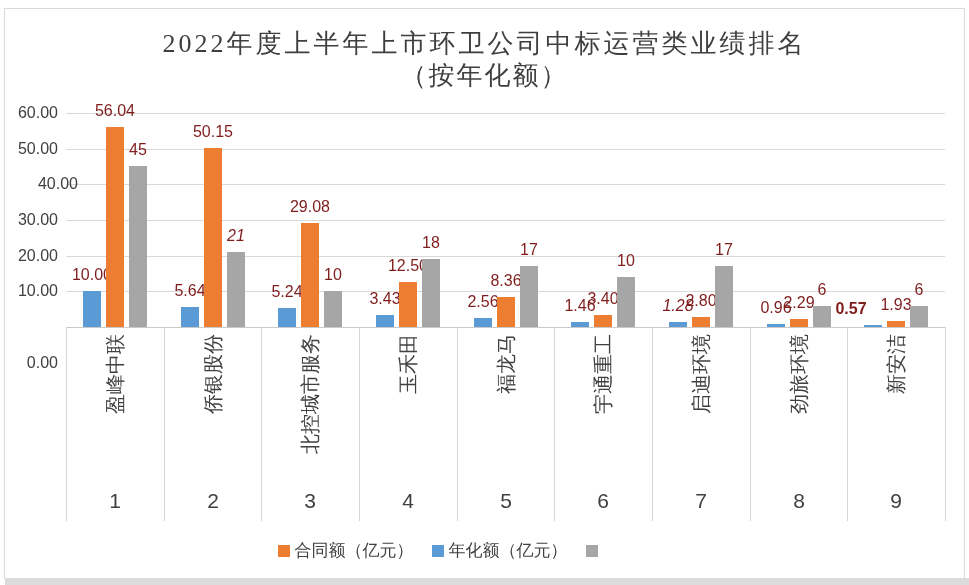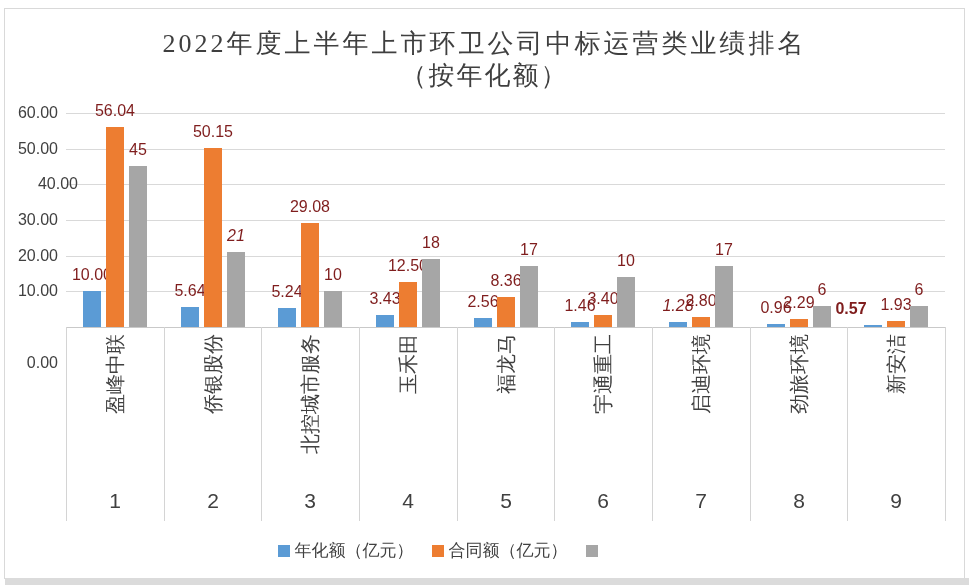--- a/index.html
+++ b/index.html
@@ -130,25 +130,25 @@
     <div class="bar" style="left: 887px; top: 321px; width: 18px; height: 6px; background: rgb(237, 125, 49);"></div>
     <div class="dlabel" style="left: 864px; top: 297px;">1.93</div>
     <div class="bar" style="left: 910px; top: 306px; width: 18px; height: 21px; background: rgb(166, 166, 166);"></div>
     <div class="dlabel" style="left: 887px; top: 282px;">6</div>
     <div class="cat" style="left: 821px; top: 396px;">新安洁</div>
     <div class="rank" style="left: 856px; top: 488px;">9</div>
   </div>
 
 <div class="legend" id="legend">
     <span class="legend-item">
+      <span class="swatch" style="background: rgb(237, 125, 49);"></span>
+      <span>合同额（亿元）</span>
+    </span>
+    <span class="legend-item">
       <span class="swatch" style="background: rgb(91, 155, 213);"></span>
       <span>年化额（亿元）</span>
-    </span>
-    <span class="legend-item">
-      <span class="swatch" style="background: rgb(237, 125, 49);"></span>
-      <span>合同额（亿元）</span>
     </span>
     <span class="legend-item">
       <span class="swatch" style="background: rgb(166, 166, 166);"></span>
     </span>
   </div>
 
 <div class="bottom-strip"></div>
 
 </body></html>

